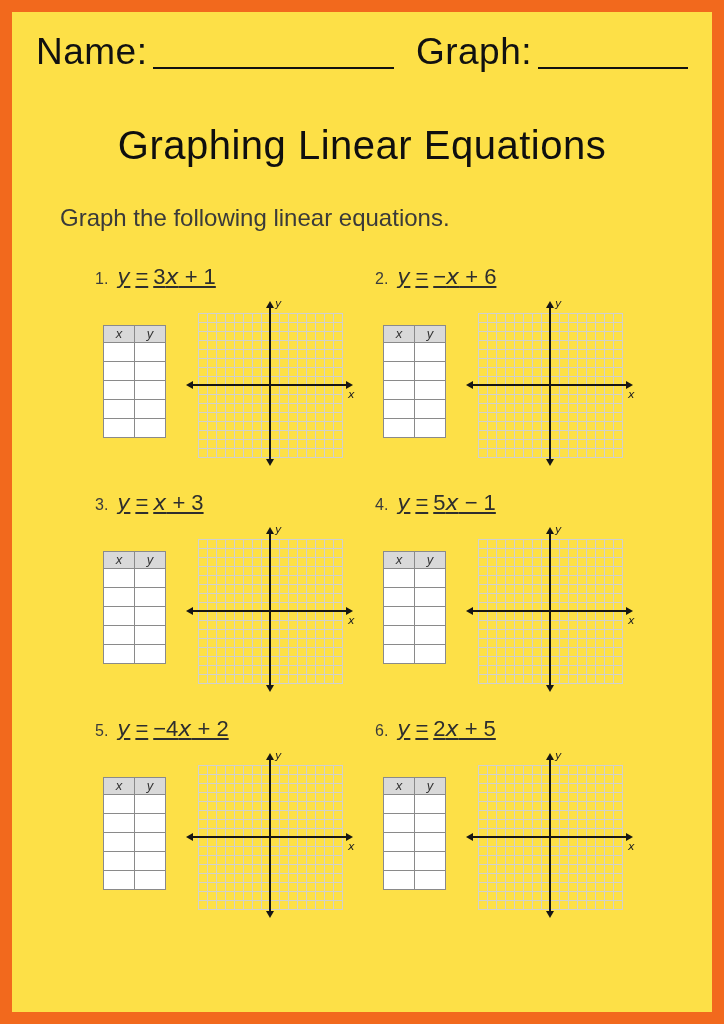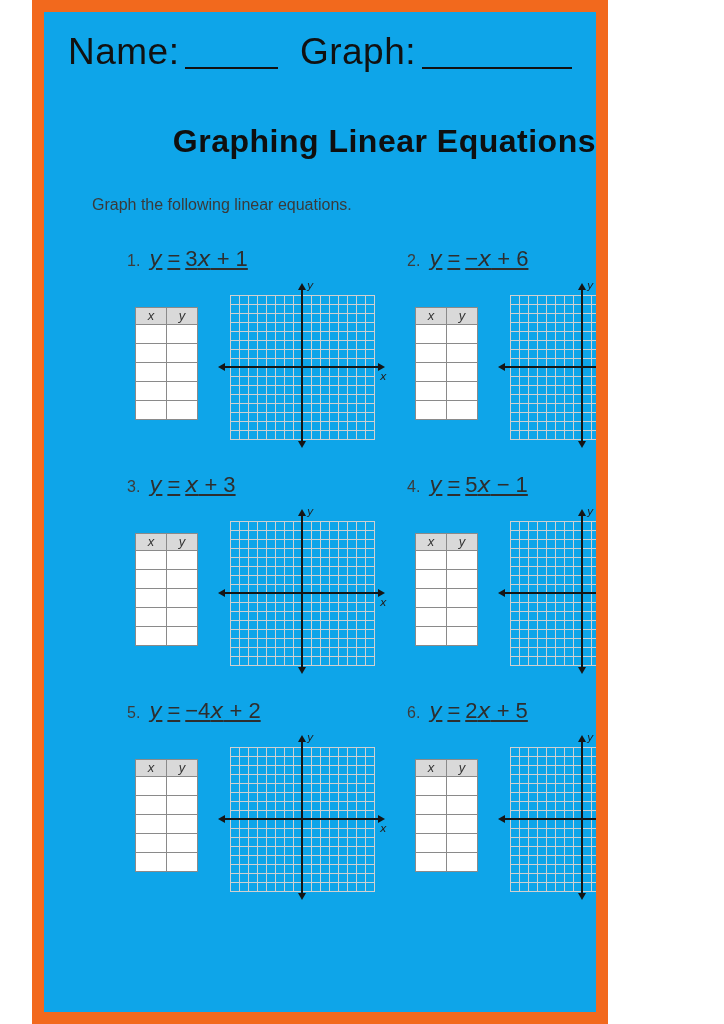--- a/index.html
+++ b/index.html
@@ -1,47 +1,46 @@
 <!DOCTYPE html>
 <html><head>
 <meta charset="utf-8">
 <style>
   * { margin:0; padding:0; box-sizing:border-box; }
   html,body { background:#ffffff; }
   .page {
-    width:576px; height:1024px;
+    width:724px; height:1024px;
     border:12px solid #F2691D;
-    background:#0ea5e9;
+    background:#fde047;
     font-family:"Liberation Sans", sans-serif;
     color:#222;
     position:relative;
     overflow:hidden;
-    margin-left:32px;
   }
   
   .name-row {
     display:flex; align-items:flex-end;
     margin:20px 24px 0 24px;
   }
   .hdr-label {
     font-size:37px; font-weight:500; color:#111; letter-spacing:0.5px;
     line-height:1.1; white-space:pre;
   }
   .uline { border-bottom:2px solid #111; height:10px; }
   .name-line { flex:1 1 auto; margin:0 4px 4px 6px; }
   .date-label { margin-left:18px; }
   .date-line { width:150px; margin:0 0 4px 6px; }
 
   .title {
-    text-align:right; margin-top:50px;
-    font-size:32px; font-weight:700; color:#0f0f0f; letter-spacing:0.5px;
+    text-align:center; margin-top:50px;
+    font-size:40px; font-weight:400; color:#0f0f0f; letter-spacing:0.5px;
   }
   .instruction {
     margin:36px 0 0 48px;
-    font-size:16px; color:#3a3a3a;
+    font-size:24px; color:#3a3a3a;
   }
 
   
   .problems {
     display:grid;
     grid-template-columns:280px 280px;
     padding-left:83px;
     margin-top:32px;
   }
   .problem { margin-bottom:23px; }

